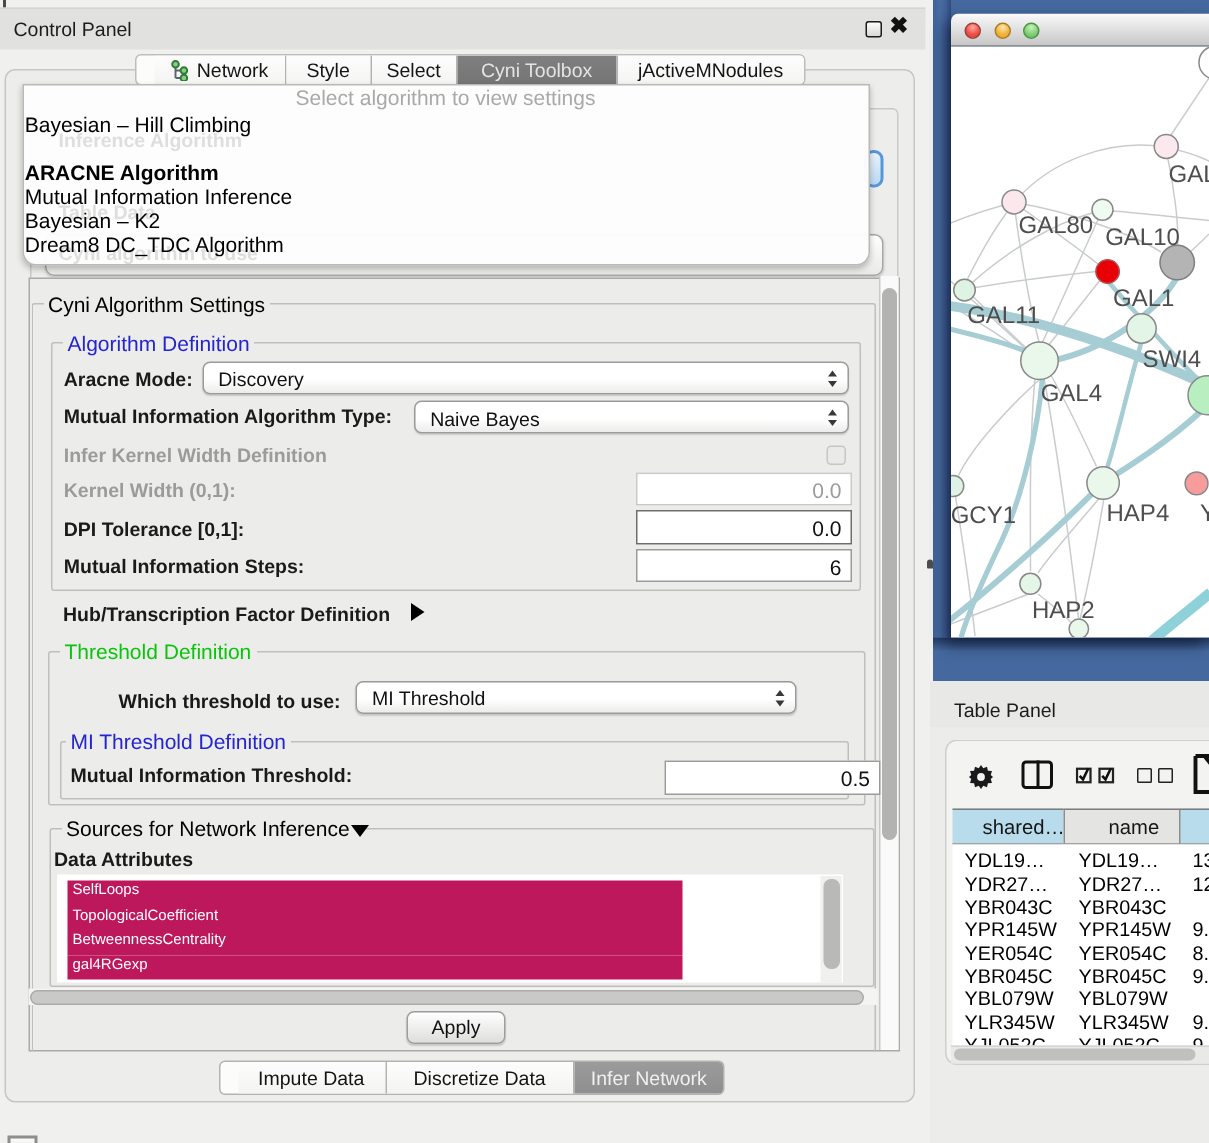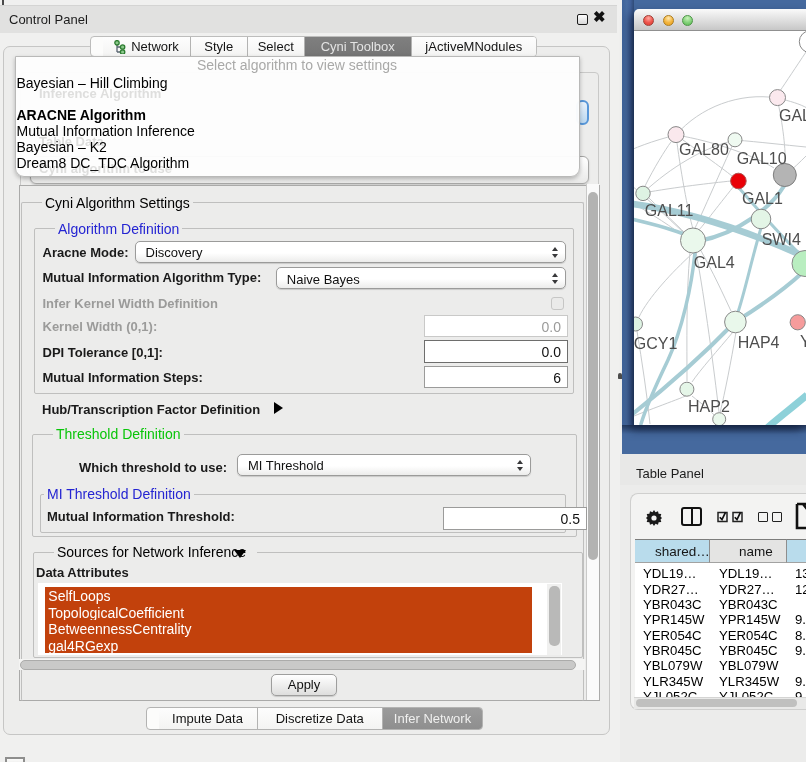--- a/index.html
+++ b/index.html
@@ -23,33 +23,33 @@
 
 #hidpanel { left:20px; top:72px; width:579px; height:117px; border:1px solid #c9c9c8; border-radius:4px; }
 #bluecap { left:576px; top:100px; width:13px; height:25px; border:2px solid #5796d8; border-radius:6px; background:linear-gradient(#e8f2fc,#bcd8f0); }
 #combofrag { left:30px; top:156px; width:559px; height:28px; border:1px solid #a7a7a6; border-radius:6px; background:linear-gradient(#fff,#e9e9e8); box-shadow:0 1px 2px rgba(0,0,0,.18); }
 
 #scrollarea { left:19px; top:185px; width:581px; height:516px; border:1px solid #aaaaa9; background:#ececeb; }
 #vscroll { left:586px; top:184px; width:13px; height:516px; background:#fafafa; border-left:1px solid #c9c9c8; }
 #vthumb { left:588px; top:192px; width:10px; height:368px; background:#b3b3b2; border-radius:5px; }
 
 fieldset { border:1px solid #bfbfbe; border-radius:2px; position:absolute; }
-fieldset legend { font-size:14px; padding:0 3px; margin-left:20px; }
+fieldset legend { font-size:14px; padding:0 3px; margin-left:7px; }
 .lbl { position:absolute; font-size:13px; font-weight:bold; color:#1a1a1a; white-space:nowrap; }
 .lbl.dis { color:#9b9b9a; }
 .combo { position:absolute; height:22px; border:1px solid #9b9b9a; border-radius:5px; background:linear-gradient(#ffffff 55%,#ececeb); box-shadow:0 1px 1px rgba(0,0,0,.15); font-size:13px; color:#111; }
 .combo .cv { position:absolute; left:10px; top:3.5px; }
 .combo .arr { position:absolute; right:6px; top:5px; width:7px; height:11px; }
 .arr i { position:absolute; left:0; width:0; height:0; border-left:3.5px solid transparent; border-right:3.5px solid transparent; }
 .arr .up { top:0; border-bottom:4px solid #38383a; }
 .arr .dn { bottom:0; border-top:4px solid #38383a; }
 .field { position:absolute; background:#fff; font-size:14px; text-align:right; padding:3px 6px 0 0; color:#111; }
 
 #attrlist { left:38px; top:583px; width:524px; height:72px; background:#fff; overflow:hidden; }
-.li { position:absolute; left:6.8px; width:487px; height:16.6px; background:#c2410c; color:#fff; font-size:14px; padding:1px 0 0 3.5px; }
+.li { position:absolute; left:6.8px; width:410px; height:16.6px; background:#be185d; color:#fff; font-size:10px; padding:1px 0 0 3.5px; }
 #listvscroll { left:547px; top:584px; width:14px; height:71px; background:#f0f0ef; }
 #listvthumb { left:548.5px; top:586px; width:11px; height:60px; background:#b9b9b8; border-radius:5px; }
 #hscroll { left:19px; top:658.5px; width:566px; height:11.5px; background:#f4f4f3; }
 #hthumb { left:19.5px; top:660px; width:556px; height:9.5px; background:#c9c9c8; border:1px solid #ababaa; border-radius:5px; }
 
 #apply { left:271px; top:674px; width:66px; height:21.5px; border:1px solid #9e9e9d; border-radius:5px; background:linear-gradient(#ffffff,#dededd); font-size:13px; color:#111; text-align:center; line-height:20px; box-shadow:0 1px 1px rgba(0,0,0,.15); }
 #foottabs { left:145.5px; top:707px; height:23px; border:1px solid #b3b3b2; border-radius:4px; background:#fcfcfb; overflow:hidden; }
 #foottabs .tab { height:22px; line-height:21px; font-size:13px; color:#141414; border-right:1px solid #b3b3b2; background:linear-gradient(#fdfdfd,#f3f3f2); white-space:nowrap; text-align:center; }
 #foottabs .tab.sel { background:linear-gradient(#9b9b9b,#8e8e8e); color:#f0f0ef; border-right:none; }
 

